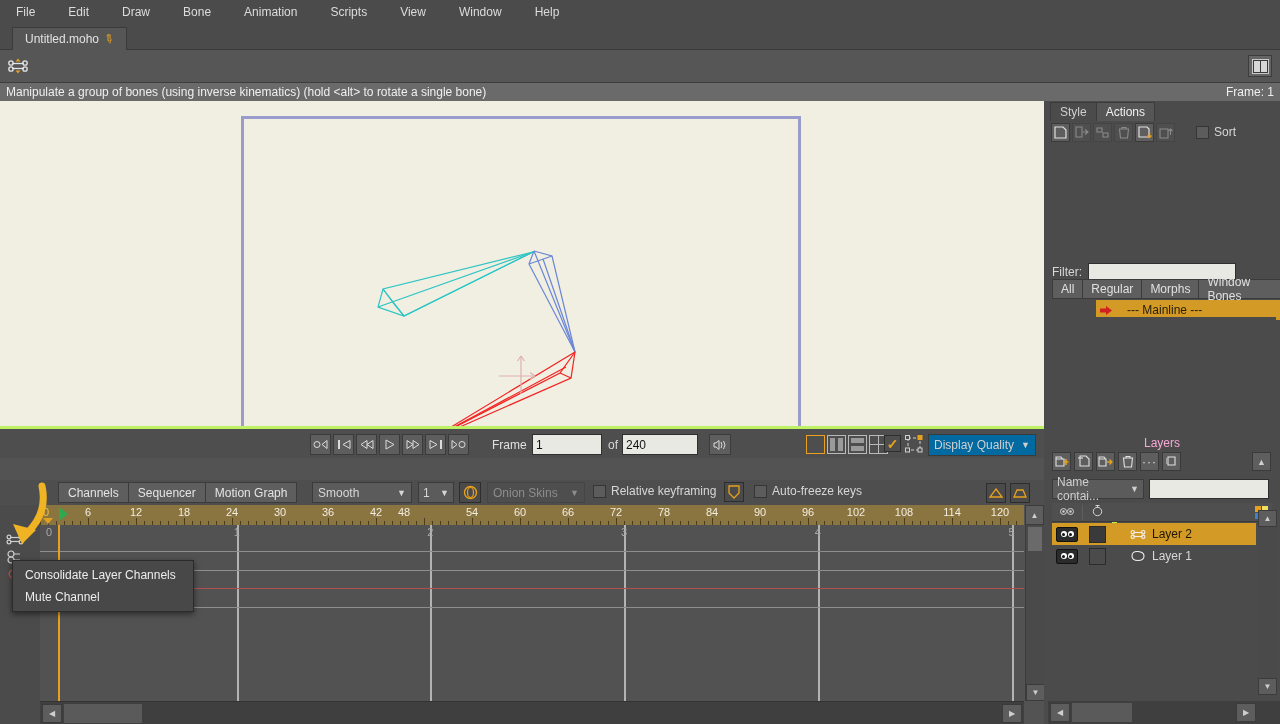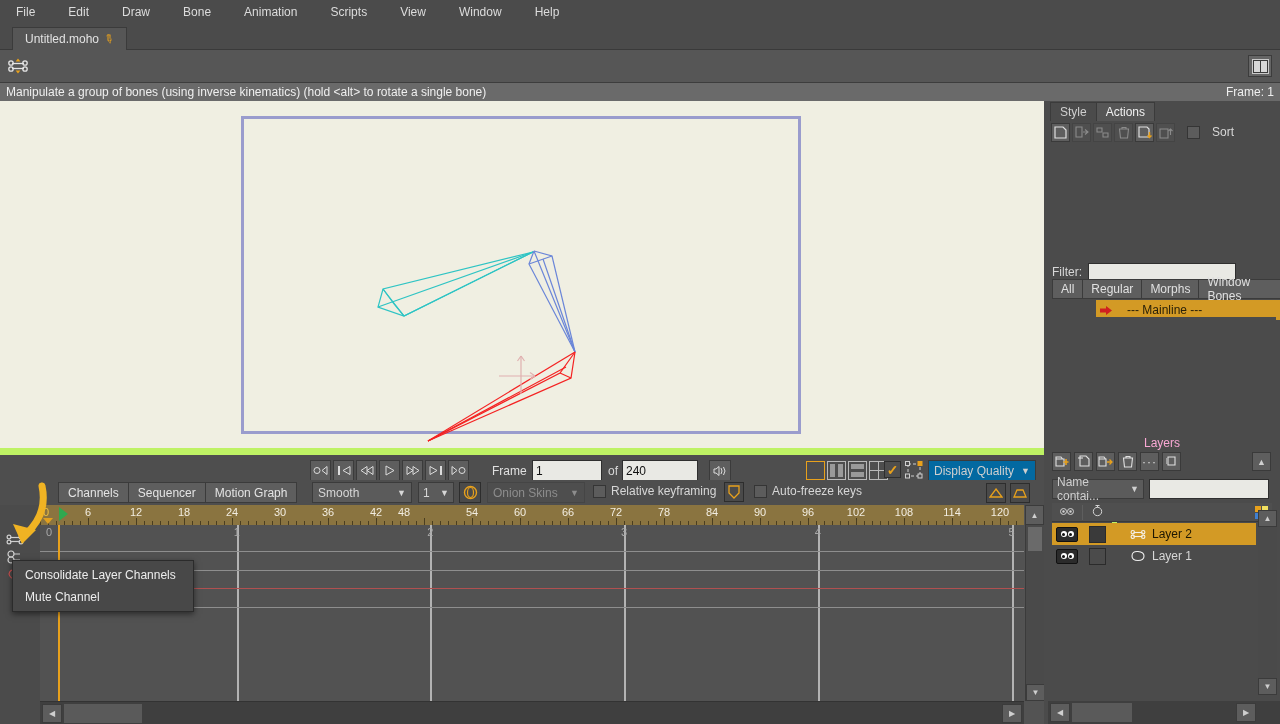--- a/index.html
+++ b/index.html
@@ -64,22 +64,22 @@
     position:absolute; left:0; top:101px; width:1044px; height:347px;
     background:#f0efe2; overflow:hidden;
   }
   .canvasframe {
     position:absolute; left:241px; top:15px; width:560px; height:318px;
     border:3px solid #9a9ccd; background:#f0efe2;
   }
 
   
   .playbar {
-    position:absolute; left:0; top:448px; width:1044px; height:32px;
-    background:#4e4e4e; border-top:7px solid #bef264;
+    position:absolute; left:0; top:426px; width:1044px; height:32px;
+    background:#4e4e4e; border-top:3px solid #bef264;
     display:flex; align-items:center;
   }
   .pbgroup { position:absolute; left:310px; top:5px; display:flex; gap:2px; }
   .pbtn {
     width:21px; height:21px; background:#5e5e5e; border:1px solid #3b3b3b;
     display:flex; align-items:center; justify-content:center;
   }
   .framelbl { position:absolute; left:492px; top:9px; font-size:12px; color:#e0e0e0; }
   .frameinput {
     position:absolute; left:532px; top:5px; width:70px; height:21px;
@@ -242,21 +242,21 @@
   .rtab {
     height:19px; background:#4b4b4b; border:1px solid #3b3b3b; border-bottom:none;
     display:flex;align-items:center; padding:0 9px; font-size:12px; color:#cfcfcf;
     margin-right:-1px;
   }
   .rtab.active { background:#565656; color:#f0f0f0; }
   .rtoolrow { position:absolute; left:0; top:20px; width:236px; height:22px; display:flex; align-items:center; padding-left:7px; gap:2px;}
   .ricon { width:19px;height:19px; background:#5e5e5e;border:1px solid #3a3a3a;
     display:flex;align-items:center;justify-content:center; }
   .ricon.dis { background:#4f4f4f; border-color:#444; }
-  .sortwrap { display:flex; align-items:center; gap:12px; margin-left:10px; font-size:12px; }
+  .sortwrap { display:flex; align-items:center; gap:5px; margin-left:19px; font-size:12px; }
   .filterrow { position:absolute; left:0; top:146px; width:236px; height:24px; display:flex; align-items:center; padding-left:8px; gap:6px;margin-top:13px;}
   .filterinput { width:148px;height:19px;background:#e9e9e4;border:1px solid #2f2f2f; }
   .catrow { position:absolute; left:8px; top:178px; display:flex; }
   .cat { height:20px; background:#5e5e5e;border:1px solid #3b3b3b;
     display:flex;align-items:center;padding:0 8px;font-size:12px;color:#e0e0e0;margin-right:-1px;}
   .mainline {
     position:absolute; left:8px; top:199px; width:224px; height:20px;
     background:#d39a25; display:flex; align-items:center; gap:14px; padding-left:4px;
     font-size:12px; color:#2a2109;margin-left:44px;
   }

